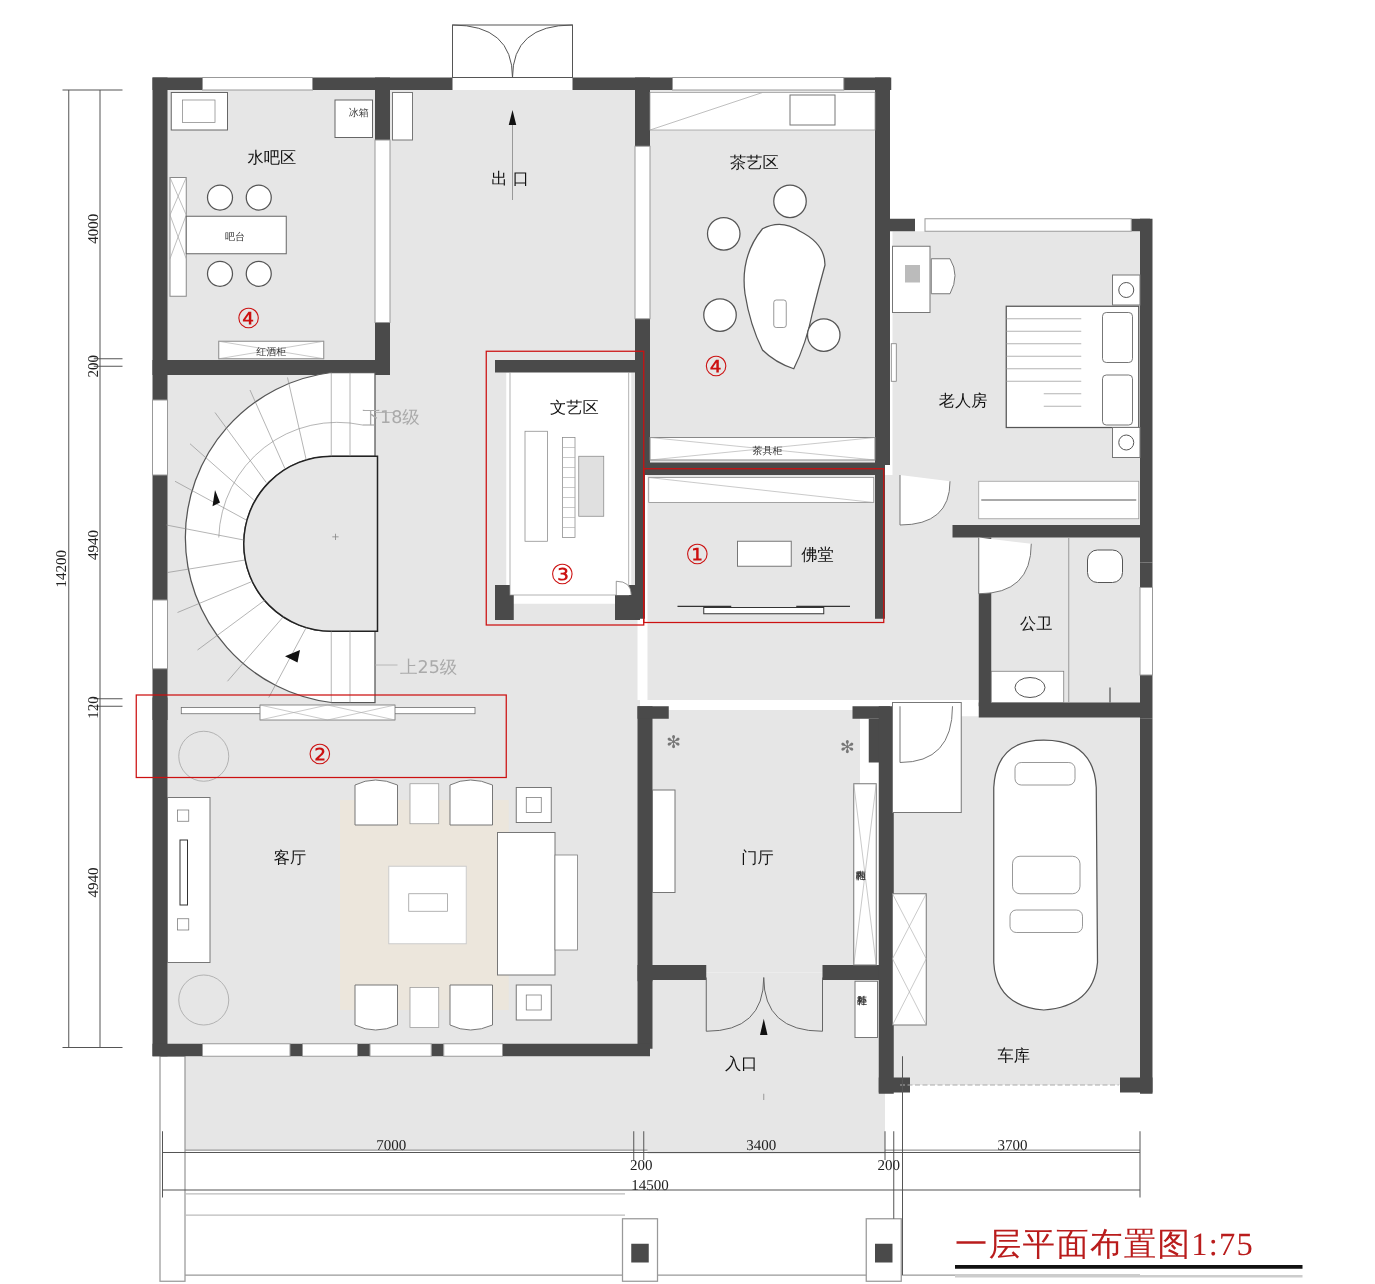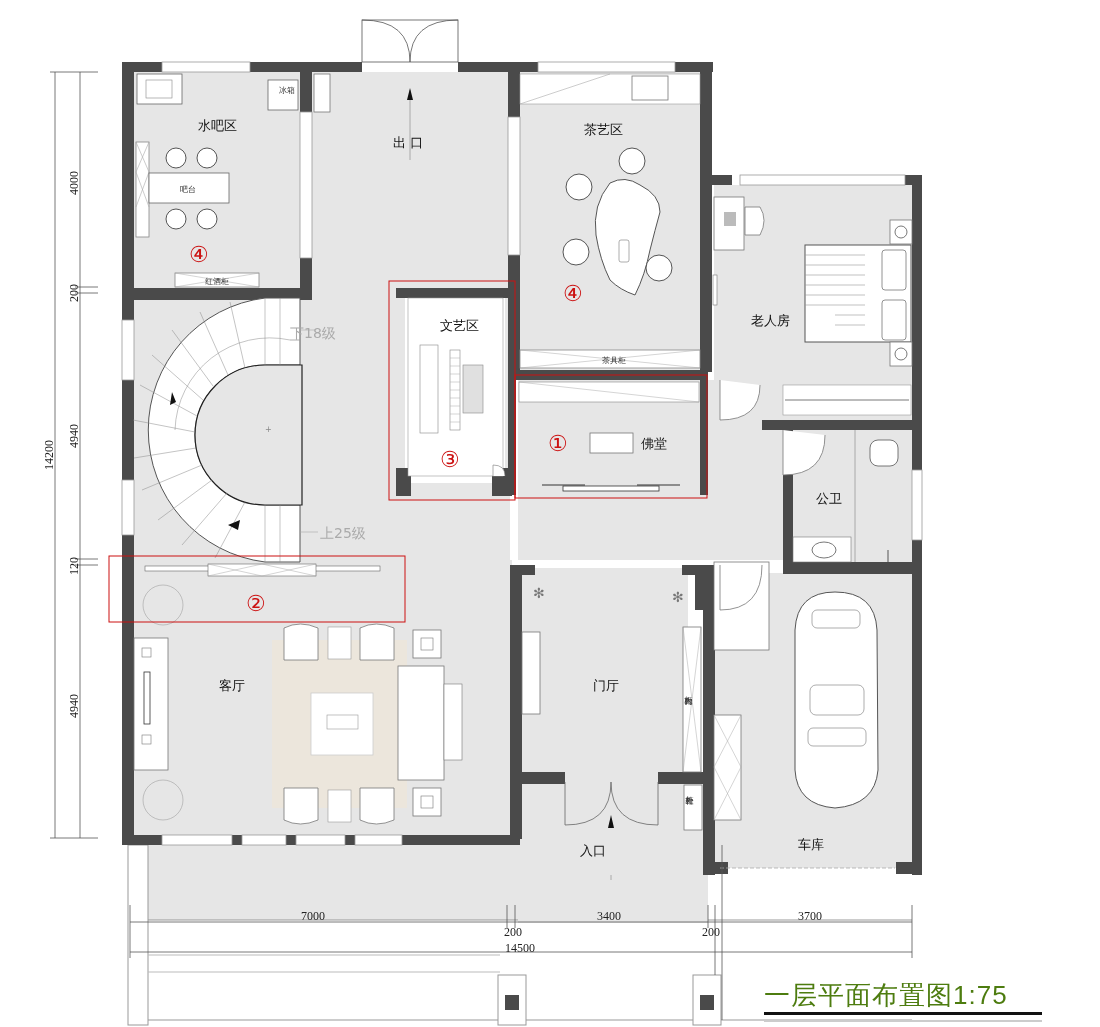--- a/index.html
+++ b/index.html
@@ -3,21 +3,21 @@
 <meta charset="utf-8">
 <style>
   html, body { margin:0; padding:0; background:#ffffff; }
   body { width:1100px; height:1027px; position:relative; overflow:hidden; font-family:"DejaVu Sans", sans-serif; }
   svg { position:absolute; left:0; top:0; }
   .room-label { font-family:"DejaVu Sans", sans-serif; font-size:13px; fill:#111; }
   .small-label { font-family:"DejaVu Sans", sans-serif; font-size:8px; fill:#333; }
   .dim { font-family:"Liberation Serif", serif; font-size:12px; fill:#222; }
   .marker { font-family:"Liberation Serif", serif; font-size:22px; fill:#cc1111; }
   .stair-label { font-family:"DejaVu Sans", sans-serif; font-size:14px; fill:#aaa; }
-  .title { position:absolute; left:764px; top:978px; font-family:Liberation Sans, sans-serif; font-size:26px; color:#4d7c0f; letter-spacing:1px; }
+  .title { position:absolute; left:764px; top:978px; font-family:Liberation Serif, serif; font-size:26px; color:#b91c1c; letter-spacing:1px; }
   .title-line1 { position:absolute; left:764px; top:1012px; width:278px; height:3px; background:#111; }
   .title-line2 { position:absolute; left:764px; top:1020px; width:278px; height:2px; background:#ccc; }
 </style>
 </head>
 <body>
 
 <svg width="1100" height="1027" viewBox="0 0 1100 1027">
 
   <rect x="148" y="845" width="552" height="75" fill="#e6e6e6"></rect>
   <rect x="128" y="845" width="20" height="180" fill="#fff" stroke="#999" stroke-width="1"></rect>

